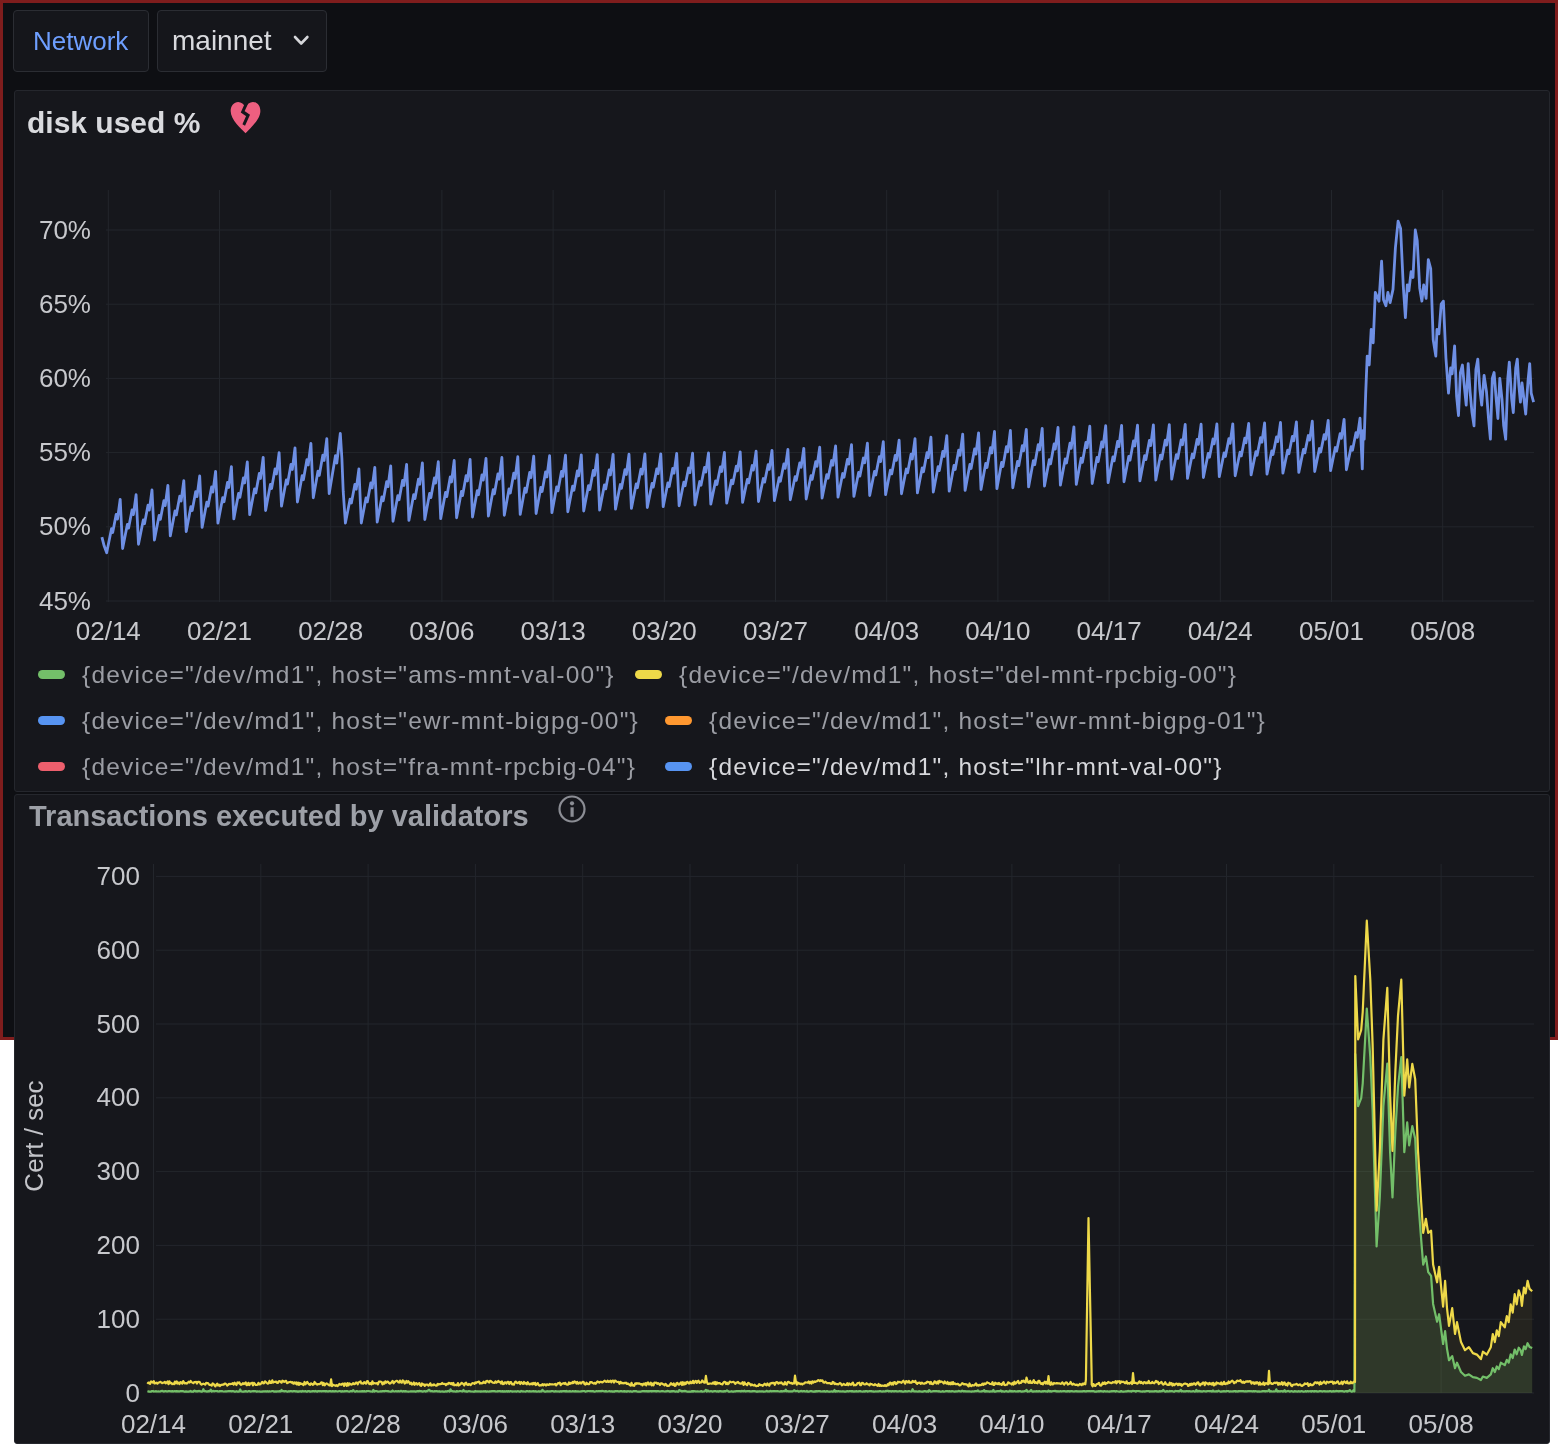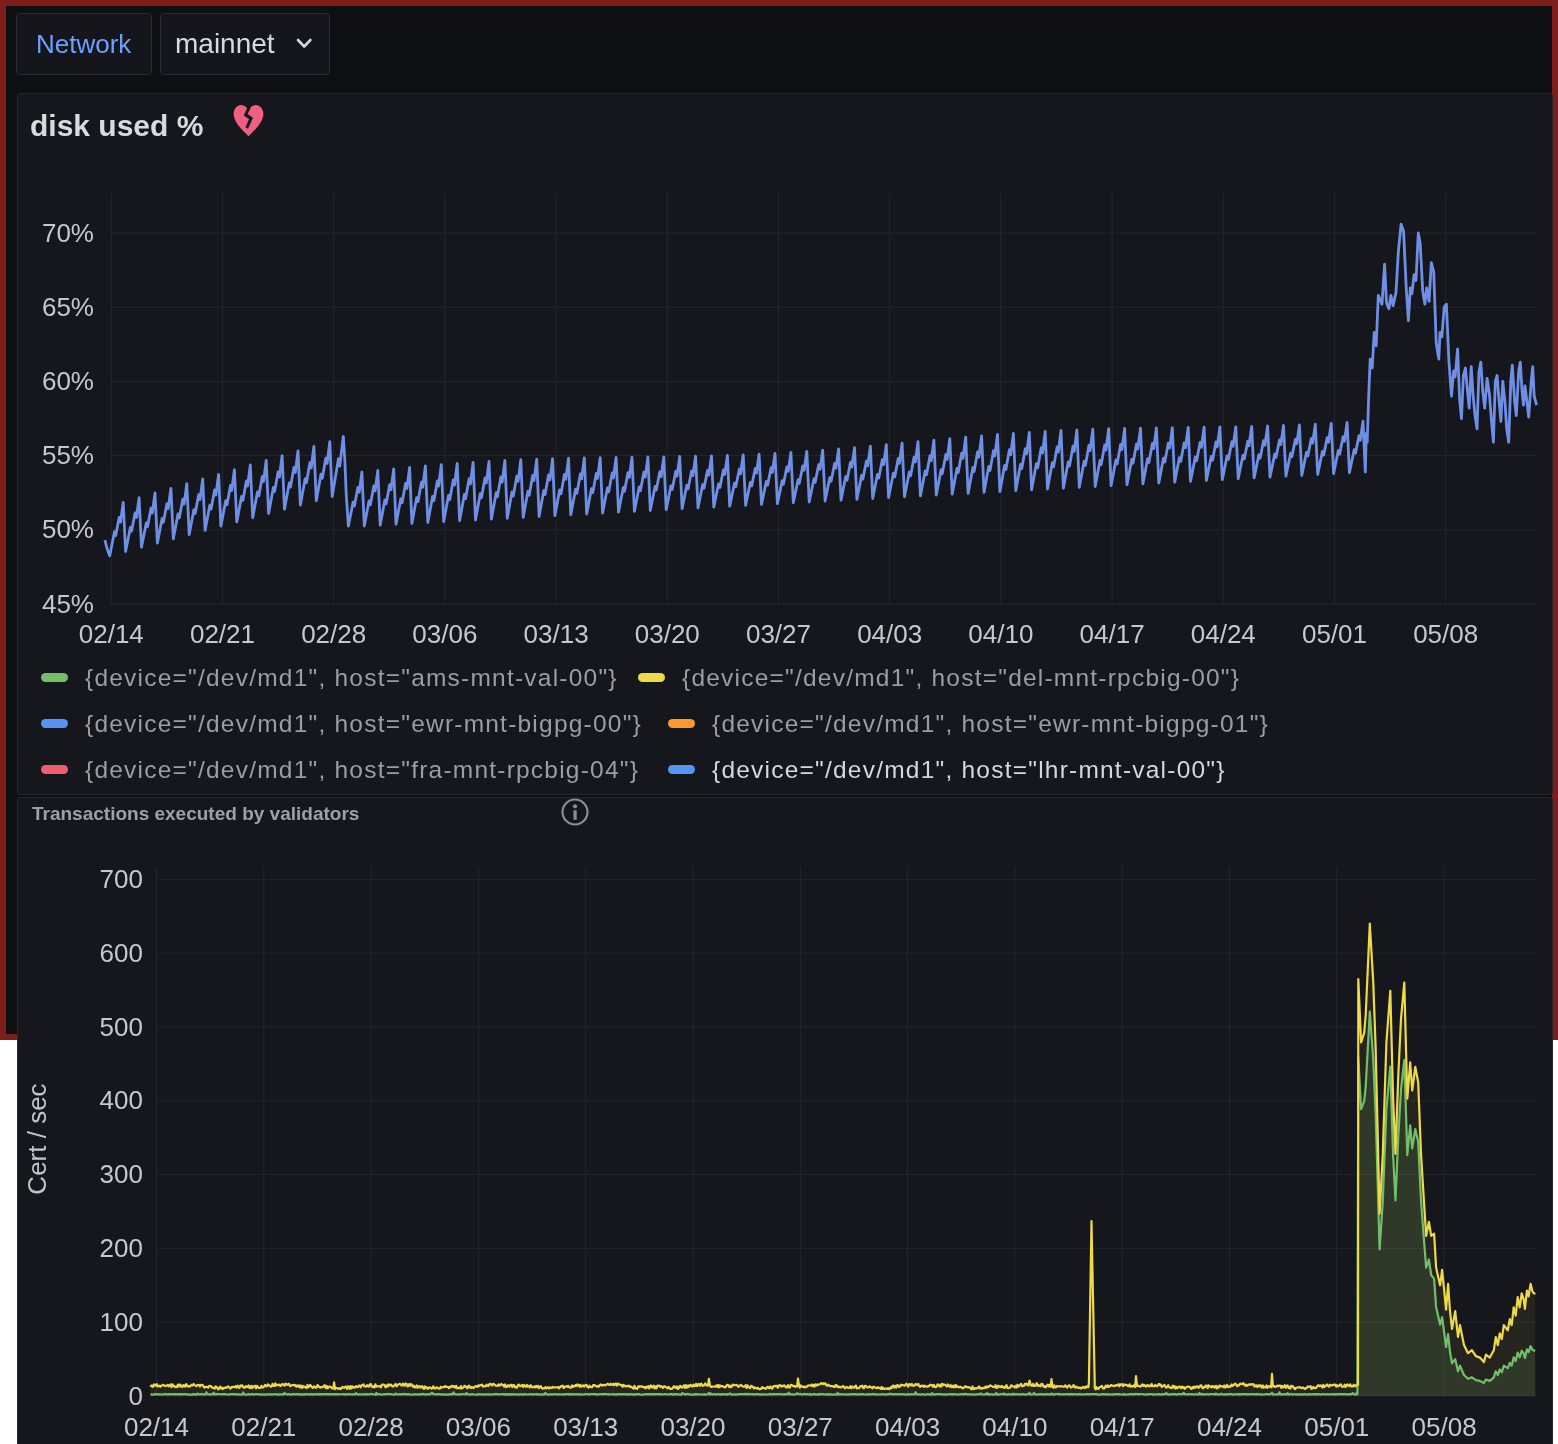--- a/index.html
+++ b/index.html
@@ -1,30 +1,30 @@
 <!DOCTYPE html>
 <html><head><meta charset="utf-8"><style>
 html,body{margin:0;padding:0;}
 body{width:1558px;height:1444px;overflow:hidden;font-family:"Liberation Sans",sans-serif;}
-.page{position:relative;width:1558px;height:1040px;background:#0e0f13;border:6px solid #7f1d1d;box-sizing:border-box;padding-left:24px;}
+.page{position:relative;width:1558px;height:1040px;background:#0e0f13;border:3px solid #7f1d1d;box-sizing:border-box;padding-left:24px;}
 .vbox{position:absolute;top:7px;height:62px;background:#15161b;border:1px solid #2b2d33;border-radius:4px;box-sizing:border-box;display:flex;align-items:center;}
 .panel{position:absolute;left:11px;width:1536px;background:#16171c;border:1px solid #25272d;border-radius:3px;box-sizing:border-box;}
 </style></head>
 <body>
 <div class="page">
 <div class="vbox" style="left:10px;width:136px;">
       <span style="margin-left:19px;font-size:26px;font-weight:500;color:#6e9fff;">Network</span>
     </div>
 <div class="vbox" style="left:154px;width:170px;">
       <span style="margin-left:14px;font-size:28px;font-weight:500;color:#d8d9dd;">mainnet</span>
     </div>
 <div class="panel" style="top:87px;height:702px;"></div>
 <div class="panel" style="top:791px;height:650px;"></div>
 <div style="position:absolute;left:24px;top:103px;font-size:30px;font-weight:600;color:#d9dade;">disk used %</div>
-<div style="position:absolute;left:26px;top:797px;font-size:19px;font-weight:600;color:#9da0a7;">Transactions executed by validators</div>
+<div style="position:absolute;left:26px;top:797px;font-size:29px;font-weight:600;color:#9da0a7;">Transactions executed by validators</div>
 <div style="position:absolute;left:35px;top:657.5px;height:28px;display:flex;align-items:center;">
       <span style="display:inline-block;width:27px;height:9px;border-radius:4.5px;background:#73bf69;margin-right:17px;"></span>
       <span style="font-size:24.5px;letter-spacing:1.22px;color:#9b9da4;white-space:nowrap;">{device="/dev/md1", host="ams-mnt-val-00"}</span>
     </div>
 <div style="position:absolute;left:632px;top:657.5px;height:28px;display:flex;align-items:center;">
       <span style="display:inline-block;width:27px;height:9px;border-radius:4.5px;background:#eed949;margin-right:17px;"></span>
       <span style="font-size:24.5px;letter-spacing:1.22px;color:#9b9da4;white-space:nowrap;">{device="/dev/md1", host="del-mnt-rpcbig-00"}</span>
     </div>
 <div style="position:absolute;left:35px;top:703.5px;height:28px;display:flex;align-items:center;">
       <span style="display:inline-block;width:27px;height:9px;border-radius:4.5px;background:#5794f2;margin-right:17px;"></span>

